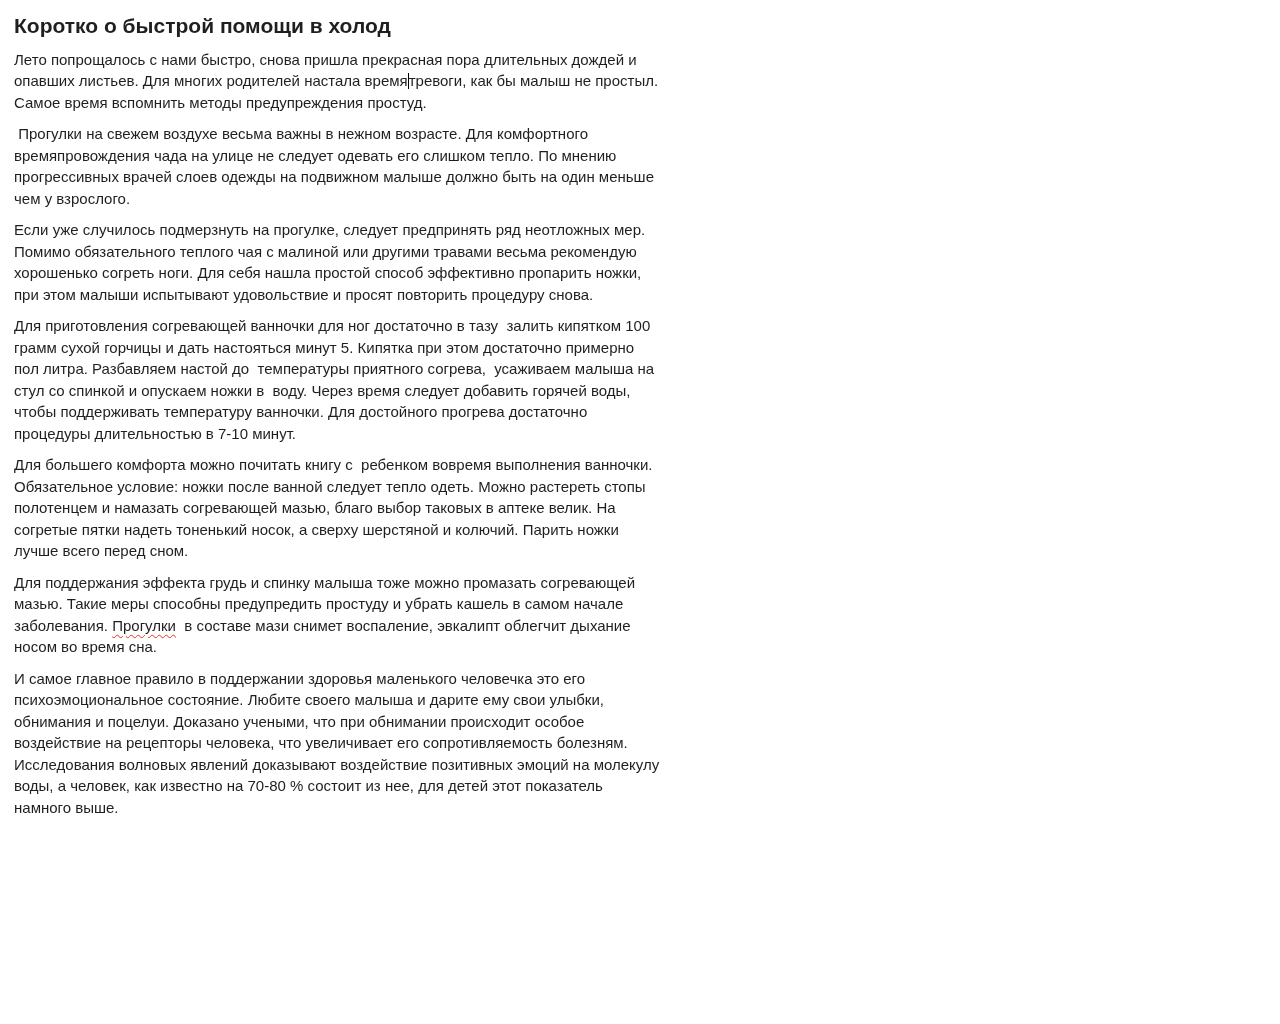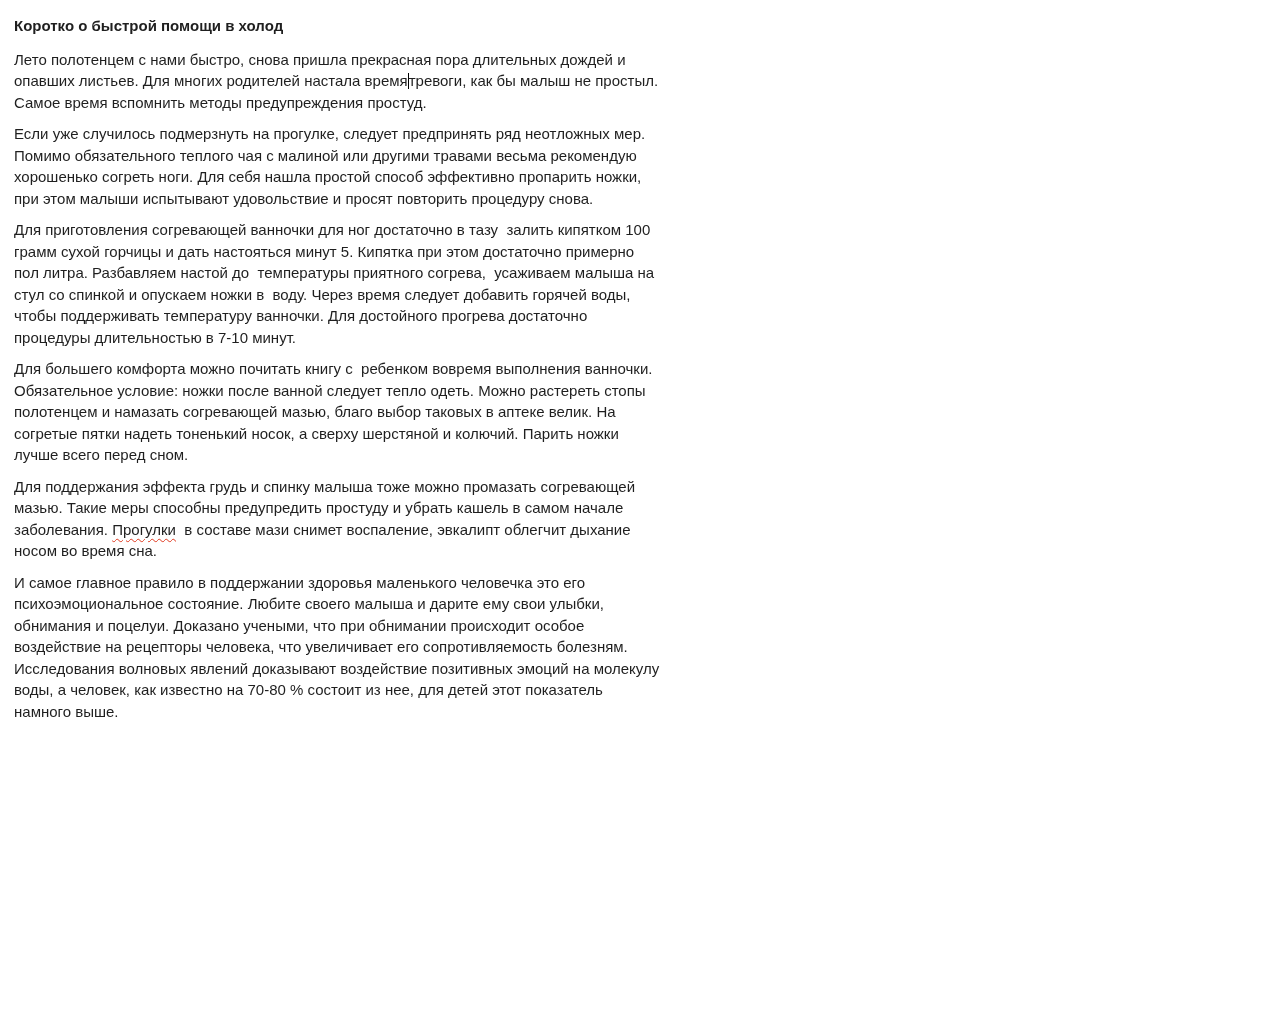--- a/index.html
+++ b/index.html
@@ -19,21 +19,21 @@
     overflow:hidden;
     font-family:"Liberation Sans","DejaVu Sans",sans-serif;
     color:var(--text-color);
   }
   .page{
     box-sizing:border-box;
     padding:15px 0 0 14px;
     width:680px;
   }
   .doc-title{
-    font-size:15px;
+    font-size:21px;
     font-weight:bold;
     line-height:21.5px;
     margin:0 0 12px 0;
     white-space:pre-wrap;
   }
   .para{
     width:648px;
     font-size:15px;
     line-height:21.5px;
     margin:0 0 10px 0;
@@ -55,22 +55,23 @@
     text-underline-offset:3px;
   }
 </style>
 </head>
 <body>
 
 <div class="page">
 
   <h1 class="doc-title">Коротко о быстрой помощи в холод</h1>
 
-  <p class="para"><span>Лето полотенцем с нами быстро, снова пришла прекрасная пора длительных дождей и опавших листьев. Для многих родителей настала время</span><span class="caret"></span><span>тревоги, как бы малыш не простыл. Самое время вспомнить методы предупреждения простуд.</span></p>
+  <p class="para"><span>Лето попрощалось с нами быстро, снова пришла прекрасная пора длительных дождей и опавших листьев. Для многих родителей настала время</span><span class="caret"></span><span>тревоги, как бы малыш не простыл. Самое время вспомнить методы предупреждения простуд.</span></p>
 
+  <p class="para"> Прогулки на свежем воздухе весьма важны в нежном возрасте. Для комфортного времяпровождения чада на улице не следует одевать его слишком тепло. По мнению прогрессивных врачей слоев одежды на подвижном малыше должно быть на один меньше чем у взрослого.</p>
 
   <p class="para">Если уже случилось подмерзнуть на прогулке, следует предпринять ряд неотложных мер. Помимо обязательного теплого чая с малиной или другими травами весьма рекомендую хорошенько согреть ноги. Для себя нашла простой способ эффективно пропарить ножки, при этом малыши испытывают удовольствие и просят повторить процедуру снова.</p>
 
   <p class="para">Для приготовления согревающей ванночки для ног достаточно в тазу  залить кипятком 100  грамм сухой горчицы и дать настояться минут 5. Кипятка при этом достаточно примерно пол литра. Разбавляем настой до  температуры приятного согрева,  усаживаем малыша на стул со спинкой и опускаем ножки в  воду. Через время следует добавить горячей воды, чтобы поддерживать температуру ванночки. Для достойного прогрева достаточно процедуры длительностью в 7-10 минут.</p>
 
   <p class="para">Для большего комфорта можно почитать книгу с  ребенком вовремя выполнения ванночки. Обязательное условие: ножки после ванной следует тепло одеть. Можно растереть стопы полотенцем и намазать согревающей мазью, благо выбор таковых в аптеке велик. На согретые пятки надеть тоненький носок, а сверху шерстяной и колючий. Парить ножки лучше всего перед сном.</p>
 
   <p class="para"><span>Для поддержания эффекта грудь и спинку малыша тоже можно промазать согревающей мазью. Такие меры способны предупредить простуду и убрать кашель в самом начале заболевания. </span><span class="misspelled">Прогулки</span><span>  в составе мази снимет воспаление, эвкалипт облегчит дыхание носом во время сна.</span></p>
 
   <p class="para">И самое главное правило в поддержании здоровья маленького человечка это его психоэмоциональное состояние. Любите своего малыша и дарите ему свои улыбки, обнимания и поцелуи. Доказано учеными, что при обнимании происходит особое воздействие на рецепторы человека, что увеличивает его сопротивляемость болезням. Исследования волновых явлений доказывают воздействие позитивных эмоций на молекулу воды, а человек, как известно на 70-80 % состоит из нее, для детей этот показатель намного выше.</p>

